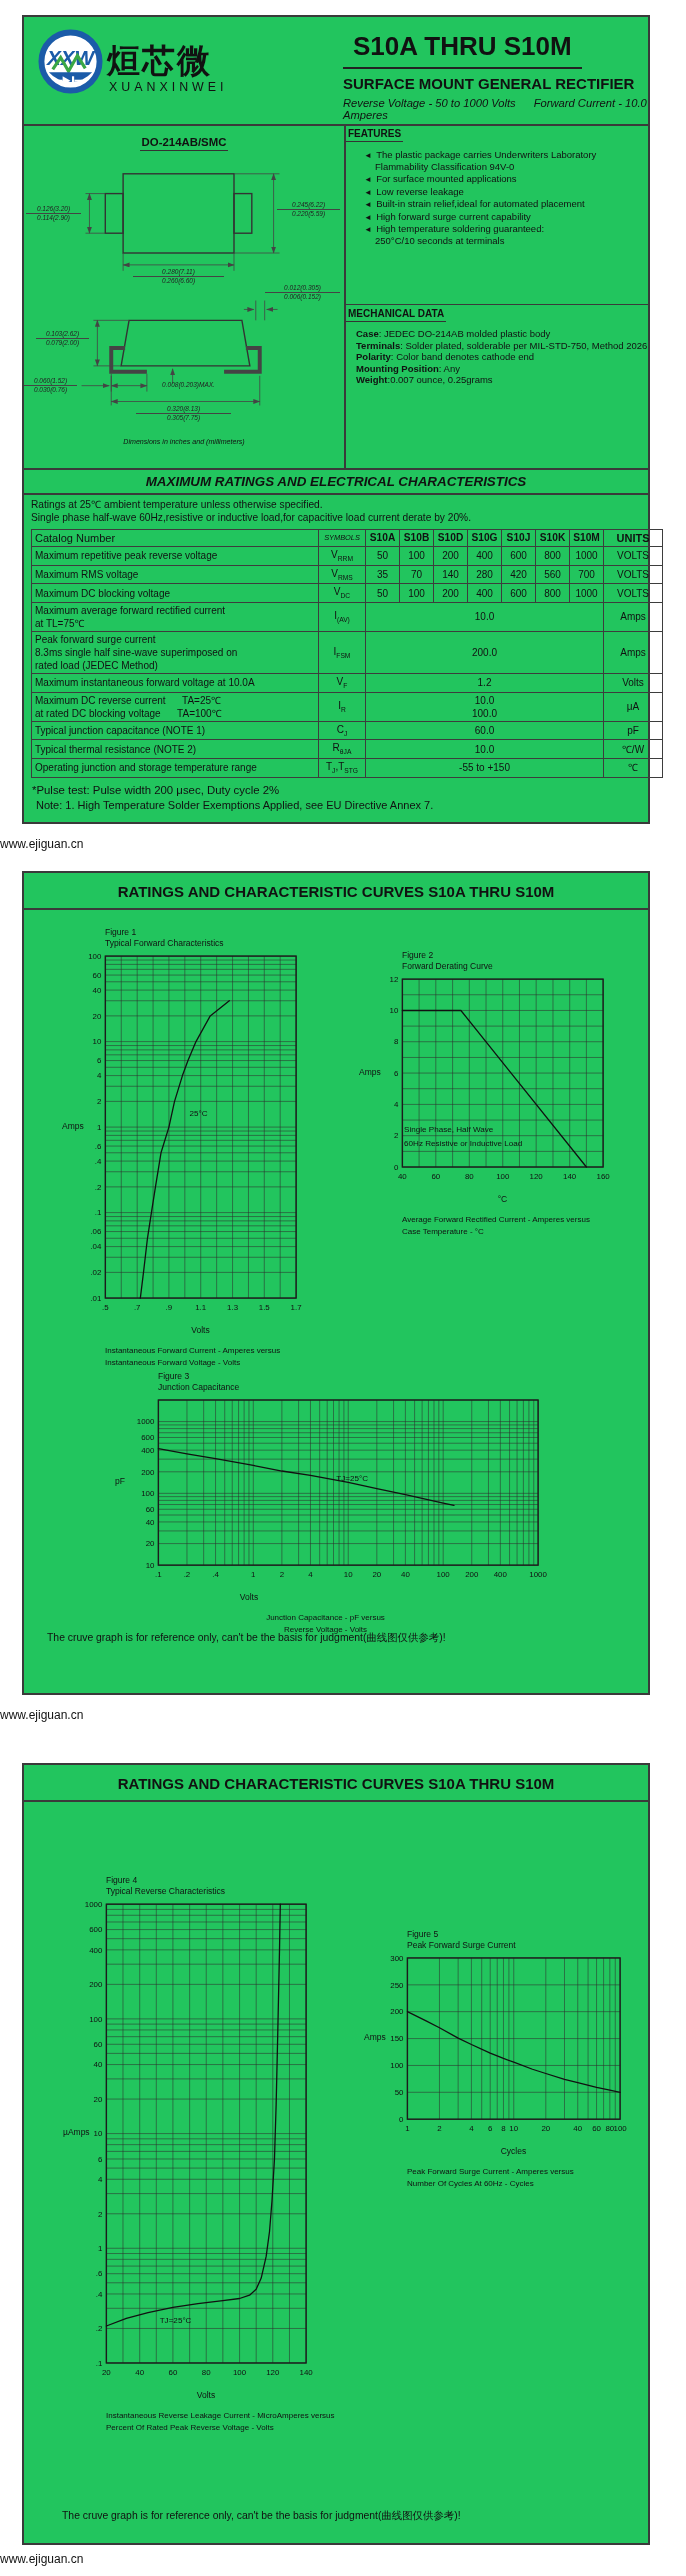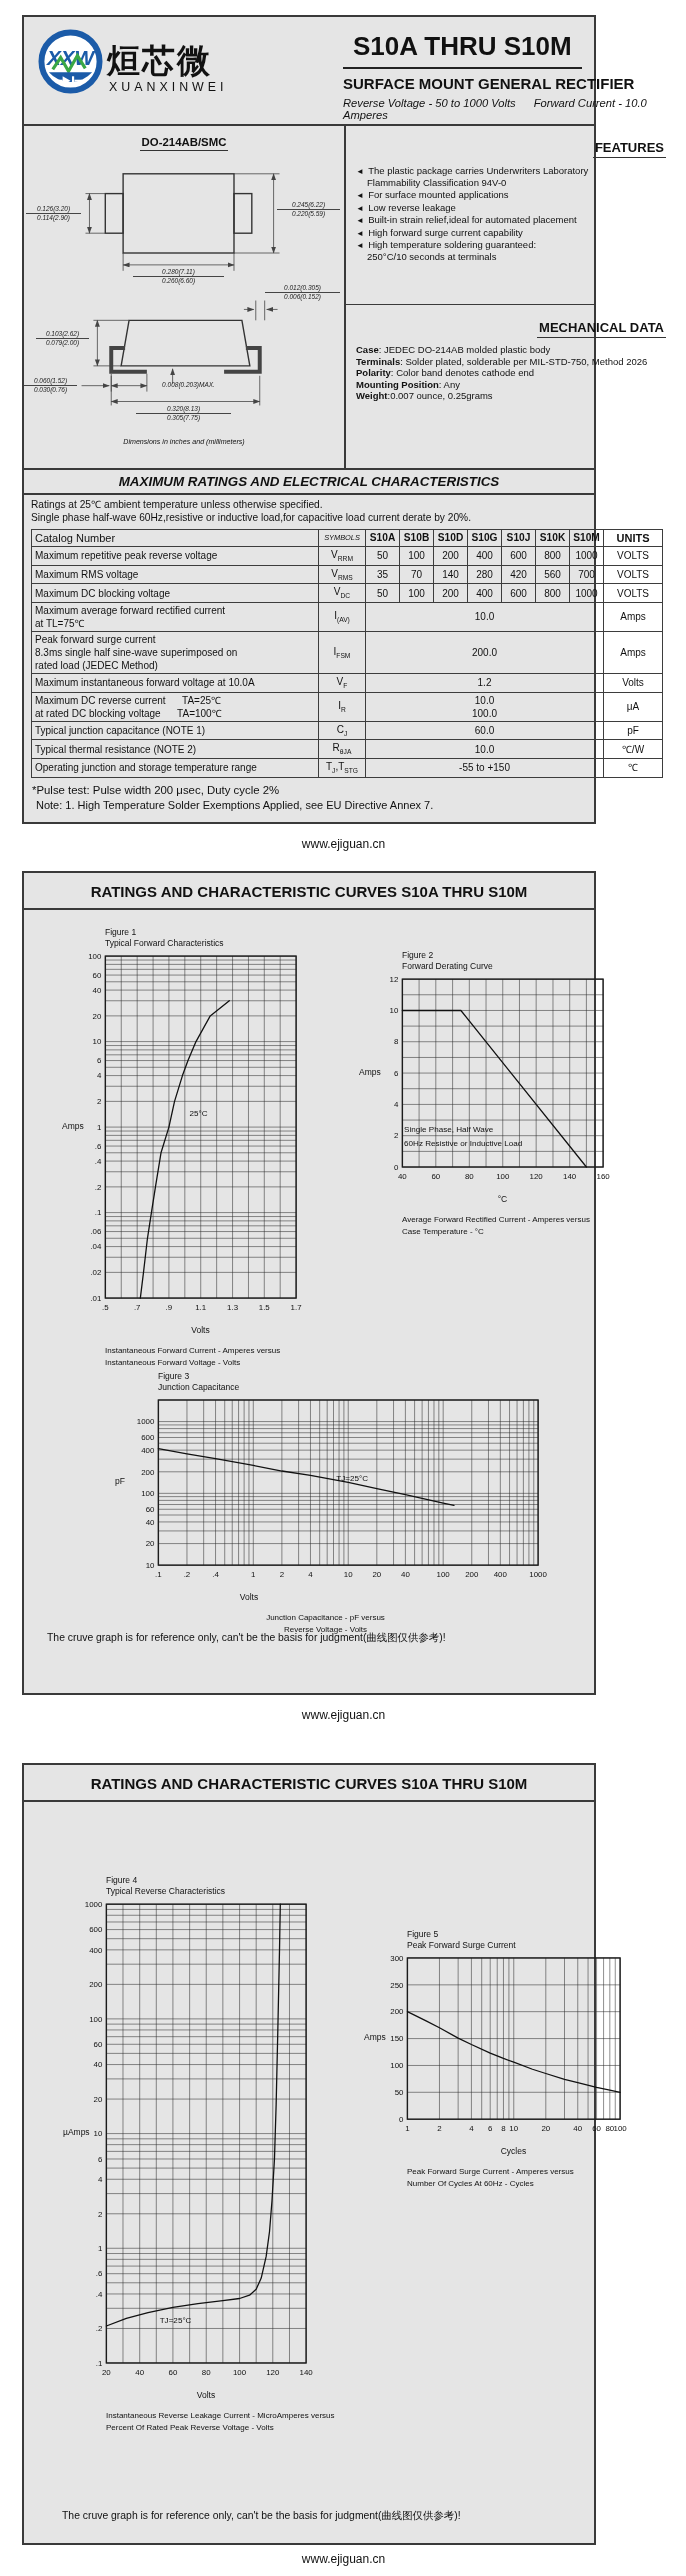--- a/index.html
+++ b/index.html
@@ -1,22 +1,22 @@
 <!DOCTYPE html>
 <html><head>
 <meta charset="utf-8">
 <style>
   html,body{margin:0;padding:0;background:#fff;}
   body{font-family:"Liberation Sans",sans-serif;color:#111;}
   #page{position:relative;width:687px;height:2576px;background:#fff;overflow:hidden;}
-  .sheet{position:absolute;left:22px;width:574px;border:2px solid #3a3a3a;background:#e5e5e5;box-sizing:border-box;}
+  .sheet{position:absolute;left:22px;width:628px;border:2px solid #3a3a3a;background:#22c55e;box-sizing:border-box;}
   #sheet1{top:15px;height:809px;}
   #sheet2{top:871px;height:824px;}
   #sheet3{top:1763px;height:782px;}
-  .site-link{position:absolute;left:0;width:100%;text-align:center;font-size:12px;color:#111;}
+  .site-link{position:absolute;left:0;width:100%;font-size:12px;color:#111;}
 
   
   .logo-mark{position:absolute;left:14px;top:12px;}
   .logo-cn{position:absolute;left:83px;top:22px;font-size:33px;font-weight:bold;letter-spacing:2px;color:#111;}
   .logo-en{position:absolute;left:85px;top:63px;font-size:12.4px;letter-spacing:4px;color:#111;}
   .hd-right{position:absolute;left:319px;top:14px;width:322px;text-align:left;}
   .hd-title{display:inline-block;font-size:26px;font-weight:bold;border-bottom:2.5px solid #222;padding:0 10px 5px;}
   .hd-sub{font-size:15px;font-weight:bold;margin-top:6px;}
   .hd-tag{font-size:11.2px;font-style:italic;margin-top:5px;}
   .hd-tag .gap{display:inline-block;width:18px;}
@@ -33,23 +33,23 @@
   .dimln{stroke:#444;stroke-width:0.8;fill:none;}
   .dim{position:absolute;font-size:6.5px;font-style:italic;color:#222;text-align:center;line-height:1.3;}
   .dim .fu{display:block;border-bottom:0.9px solid #444;padding:0 1px;}
   .dim .fd{display:block;}
   .pkg-cap{position:absolute;top:310px;left:0;width:320px;text-align:center;font-size:7.1px;font-style:italic;}
 
   
   .feat{position:absolute;left:322px;top:107px;width:320px;}
   .mech{position:absolute;left:322px;top:287px;width:320px;}
   .hr-feat{position:absolute;top:287px;left:322px;right:0;border-top:1.5px solid #3a3a3a;}
-  .sec-title{text-align:right;font-weight:bold;font-size:13px;padding-top:16px;}
+  .sec-title{text-align:left;font-weight:bold;font-size:10px;padding-top:4px;}
   .sec-title span{border-bottom:1.5px solid #333;padding:0 2px 2px;}
-  #features-list{margin:10px 8px 0 10px;}
+  #features-list{margin:10px 8px 0 18px;}
   .feat-item{font-size:9.5px;line-height:1.2;padding-left:11px;text-indent:-11px;white-space:pre-wrap;margin-bottom:1px;}
   .feat-item .blt{font-size:8px;margin-right:2px;}
   #mech-list{margin:9px 8px 0 10px;}
   .mech-line{font-size:9.5px;line-height:1.22;}
   .mech-line b{font-weight:bold;}
 
   
   .rat-area{position:absolute;left:0;top:451px;right:0;}
   .band{border-top:2px solid #3a3a3a;border-bottom:2px solid #3a3a3a;text-align:center;font-weight:bold;font-size:13.4px;padding:4px 0;font-style:italic;}
   .conds{margin:3px 7px 4px;font-size:10.2px;line-height:1.3;}

